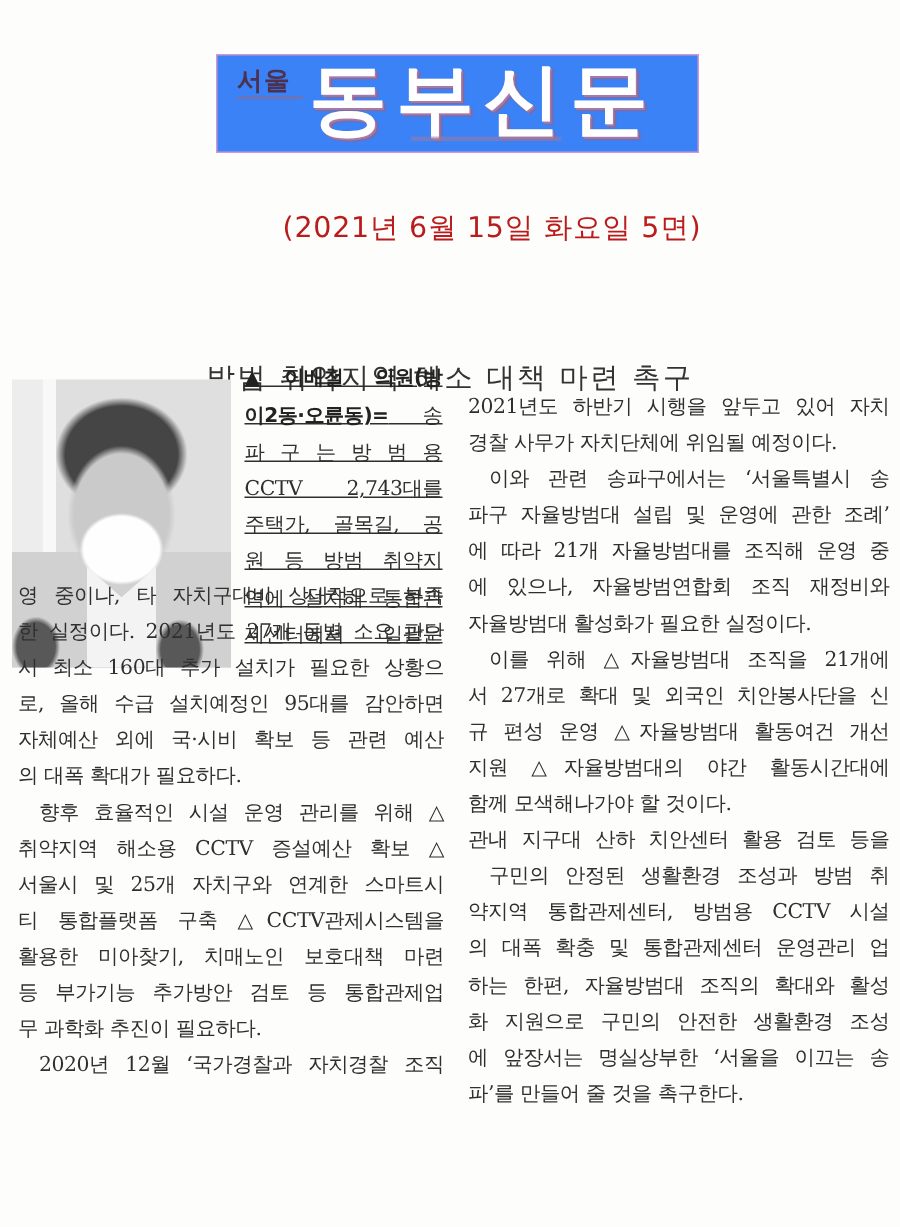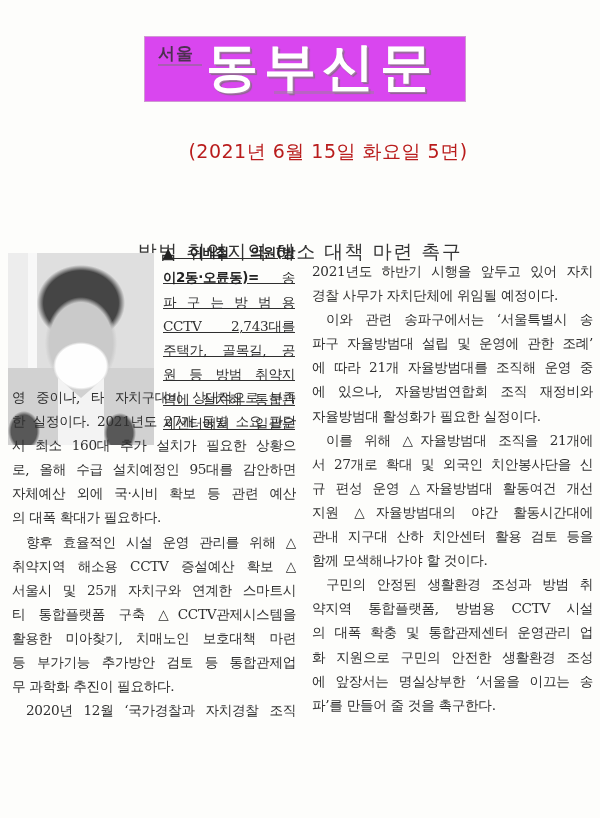--- a/index.html
+++ b/index.html
@@ -5,21 +5,21 @@
   html, body { margin: 0; padding: 0; }
   body {
     width: 600px; height: 818px; overflow: hidden;
     background: #fdfdfb;
     font-family: "DejaVu Serif", "Liberation Serif", serif;
     color: #2a2a2a;
     position: relative;
   }
   .masthead {
     position: absolute; left: 144px; top: 36px; width: 322px; height: 66px;
-    background: #d946ef;
+    background: #3b82f6;
     box-shadow: inset 0 0 0 1px #cf98d2;
   }
   .masthead .seoul {
     position: absolute; left: 14px; top: 6px;
     font-family: "DejaVu Sans", sans-serif; font-weight: bold;
     font-size: 17px; color: #4c3150; letter-spacing: 1px;
   }
   .masthead .seoul-sub {
     position: absolute; left: 14px; top: 28px; width: 44px; height: 2px;
     background: #8a6a8c; opacity: .6;
@@ -121,21 +121,22 @@
     <span class="line end">경찰 사무가 자치단체에 위임될 예정이다.</span>
     <span class="line ind">이와 관련 송파구에서는 ‘서울특별시 송</span>
     <span class="line">파구 자율방범대 설립 및 운영에 관한 조례’</span>
     <span class="line">에 따라 21개 자율방범대를 조직해 운영 중</span>
     <span class="line">에 있으나, 자율방범연합회 조직 재정비와</span>
     <span class="line end">자율방범대 활성화가 필요한 실정이다.</span>
     <span class="line ind">이를 위해 △자율방범대 조직을 21개에</span>
     <span class="line">서 27개로 확대 및 외국인 치안봉사단을 신</span>
     <span class="line">규 편성 운영 △자율방범대 활동여건 개선</span>
     <span class="line">지원 △자율방범대의 야간 활동시간대에</span>
+    <span class="line end">함께 모색해나가야 할 것이다.</span>
     <span class="line">관내 지구대 산하 치안센터 활용 검토 등을</span>
-    <span class="line end">함께 모색해나가야 할 것이다.</span>
     <span class="line ind">구민의 안정된 생활환경 조성과 방범 취</span>
-    <span class="line">약지역 통합플랫폼, 방범용 CCTV 시설</span>
+    <span class="line">약지역 통합관제센터, 방범용 CCTV 시설</span>
     <span class="line">의 대폭 확충 및 통합관제센터 운영관리 업</span>
+    <span class="line">하는 한편, 자율방범대 조직의 확대와 활성</span>
     <span class="line">화 지원으로 구민의 안전한 생활환경 조성</span>
     <span class="line">에 앞장서는 명실상부한 ‘서울을 이끄는 송</span>
     <span class="line end">파’를 만들어 줄 것을 촉구한다.</span>
   </div>
 
 </body></html>

